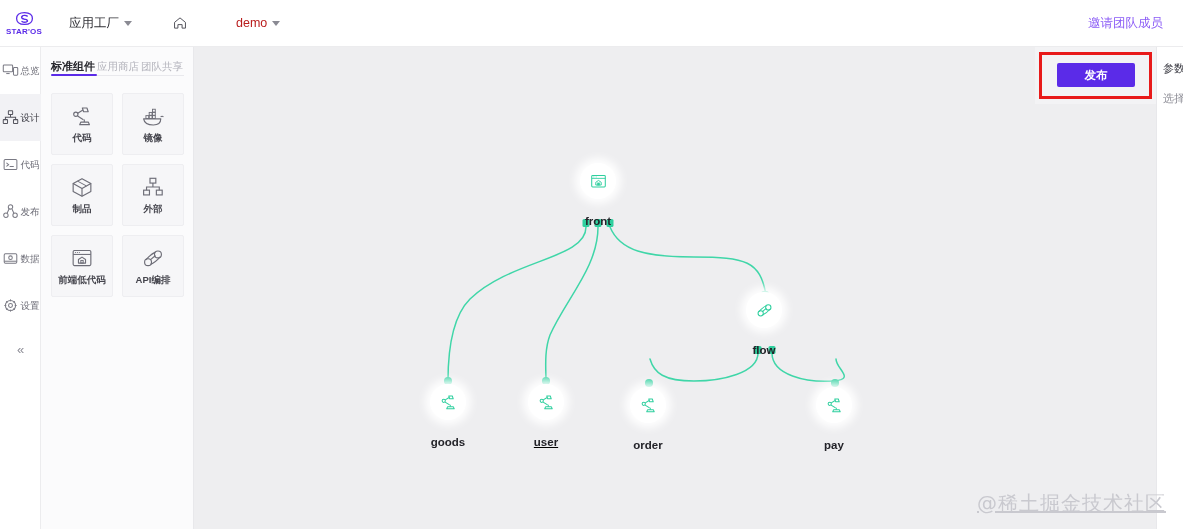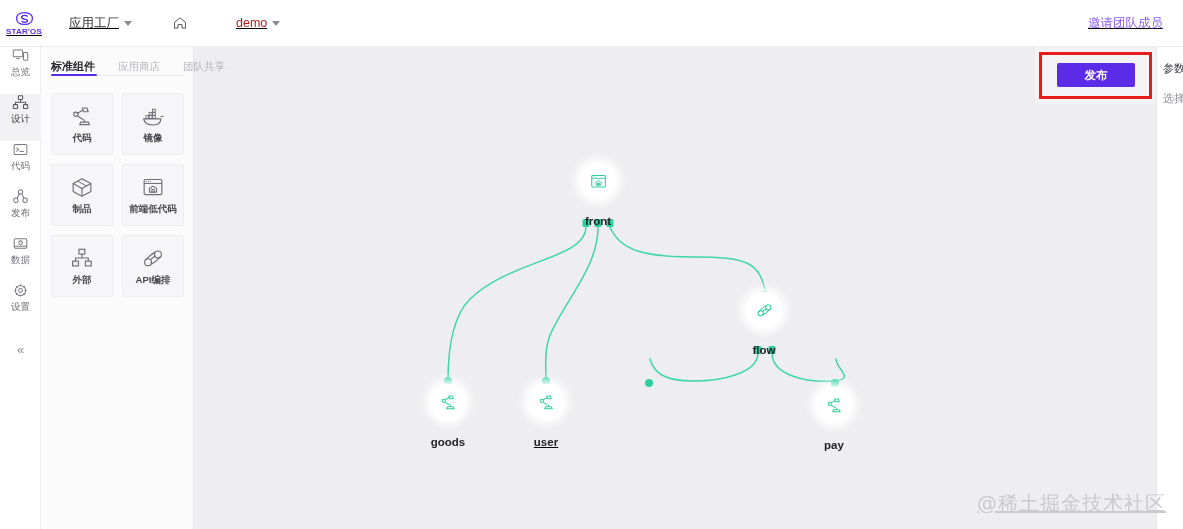--- a/index.html
+++ b/index.html
@@ -8,21 +8,21 @@
     font-family: "Liberation Sans", "DejaVu Sans", sans-serif;
     background: #ffffff;
     overflow: hidden;
   }
   #app { position: relative; width: 1183px; height: 529px; }
 
   
   .topbar {
     position: absolute; top: 0; left: 0; width: 1183px; height: 47px;
     background: #ffffff; border-bottom: 1px solid #ececee;
-    display: flex; align-items: center; z-index: 30; text-decoration: underline;
+    display: flex; align-items: center; z-index: 30;
   }
   .logo-wrap {
     width: 48px; height: 47px; display: flex; flex-direction: column;
     align-items: center; justify-content: center; gap: 1px;
   }
   .logo-mark { width: 19px; height: 15px; }
   .logo-text {
     font-size: 8px; font-weight: 700; color: #5b2be8;
     letter-spacing: 0.2px; line-height: 9px;
   }
@@ -45,40 +45,40 @@
     color: #8b5cf6; white-space: nowrap; overflow: hidden;
     width: 95px; cursor: pointer;
   }
 
   
   .rail {
     position: absolute; top: 47px; left: 0; width: 41px; height: 482px;
     background: #ffffff; border-right: 1px solid #ececee; z-index: 20;
   }
   .rail-item {
-    width: 41px; height: 47px; display: flex; flex-direction: column;
-    align-items: center; justify-content: flex-start; gap: 2px;
+    width: 41px; height: 47px; display: flex; flex-direction: row;
+    align-items: center; justify-content: center; gap: 2px;
     cursor: pointer; position: relative;
   }
   .rail-item.active { background: #f2f2f5; }
   .rail-item .ricon { width: 17px; height: 17px; display: block; }
   .rail-item .rlabel { font-size: 9.5px; color: #6e6e78; line-height: 11px; }
   .rail-item.active .rlabel { color: #3a3a42; }
   .rail-collapse {
     width: 41px; height: 40px; display: flex; align-items: center;
     justify-content: center; cursor: pointer; color: #8e8e97; font-size: 13px;
   }
 
   
   .panel {
     position: absolute; top: 47px; left: 41px; width: 153px; height: 482px;
     background: #fbfbfc; border-right: 1px solid #e8e8eb; z-index: 15;
   }
   .panel-tabs {
-    display: flex; align-items: baseline; gap: 23px;
+    display: flex; align-items: baseline; gap: 2px;
     padding: 12px 0 0 10px; position: relative;
   }
   .ptab { font-size: 10.5px; color: #b3b3bb; cursor: pointer; white-space: nowrap; }
   .ptab.active { color: #26262c; font-weight: 700; font-size: 11px; }
   .tab-underline {
     position: absolute; left: 10px; top: 27px; width: 46px; height: 2px;
     background: #5b2be8; border-radius: 1px;
   }
   .tab-rule {
     position: absolute; left: 10px; top: 28px; width: 133px; height: 1px;
@@ -298,39 +298,39 @@
           <path d="M14 3 L24 8.5 L14 14 L4 8.5 Z" fill="none" stroke="#6d6d77" stroke-width="1.3" stroke-linejoin="round"></path>
           <path d="M4 8.5 L4 17.5 L14 23 L24 17.5 L24 8.5" fill="none" stroke="#6d6d77" stroke-width="1.3" stroke-linejoin="round"></path>
           <path d="M14 14 L14 23" stroke="#6d6d77" stroke-width="1.3"></path>
           <path d="M9 5.8 L19 11.2" stroke="#6d6d77" stroke-width="1.1"></path>
         </svg>
         <div class="clabel">制品</div>
       </div>
 
       <div class="card">
         <svg class="cicon" viewBox="0 0 28 26">
+          <rect x="10.6" y="2.6" width="6.6" height="5.4" fill="none" stroke="#6d6d77" stroke-width="1.3"></rect>
+          <rect x="3.4" y="16" width="6.6" height="5.4" fill="none" stroke="#6d6d77" stroke-width="1.3"></rect>
+          <rect x="17.8" y="16" width="6.6" height="5.4" fill="none" stroke="#6d6d77" stroke-width="1.3"></rect>
+          <path d="M13.9 8 L13.9 12.4 M6.7 16 L6.7 12.4 L21.1 12.4 L21.1 16" fill="none" stroke="#6d6d77" stroke-width="1.3"></path>
+        </svg>
+        <div class="clabel">外部</div>
+      </div>
+
+      <div class="card">
+        <svg class="cicon" viewBox="0 0 28 26">
           <rect x="4" y="4" width="20" height="17" rx="1.4" fill="none" stroke="#6d6d77" stroke-width="1.3"></rect>
           <path d="M4 8.4 L24 8.4" stroke="#6d6d77" stroke-width="1.2"></path>
           <circle cx="6.6" cy="6.2" r="0.65" fill="#6d6d77"></circle>
           <circle cx="8.8" cy="6.2" r="0.65" fill="#6d6d77"></circle>
           <circle cx="11" cy="6.2" r="0.65" fill="#6d6d77"></circle>
           <path d="M10 18.2 L10 14.2 L14 11.4 L18 14.2 L18 18.2 Z" fill="none" stroke="#6d6d77" stroke-width="1.25" stroke-linejoin="round"></path>
           <rect x="12.7" y="15.2" width="2.6" height="3" fill="none" stroke="#6d6d77" stroke-width="1.1"></rect>
         </svg>
         <div class="clabel">前端低代码</div>
-      </div>
-
-      <div class="card">
-        <svg class="cicon" viewBox="0 0 28 26">
-          <rect x="10.6" y="2.6" width="6.6" height="5.4" fill="none" stroke="#6d6d77" stroke-width="1.3"></rect>
-          <rect x="3.4" y="16" width="6.6" height="5.4" fill="none" stroke="#6d6d77" stroke-width="1.3"></rect>
-          <rect x="17.8" y="16" width="6.6" height="5.4" fill="none" stroke="#6d6d77" stroke-width="1.3"></rect>
-          <path d="M13.9 8 L13.9 12.4 M6.7 16 L6.7 12.4 L21.1 12.4 L21.1 16" fill="none" stroke="#6d6d77" stroke-width="1.3"></path>
-        </svg>
-        <div class="clabel">外部</div>
       </div>
 
       <div class="card">
         <svg class="cicon" viewBox="0 0 28 26">
           <circle cx="8.4" cy="17.2" r="3.9" fill="none" stroke="#6d6d77" stroke-width="1.3"></circle>
           <circle cx="19.6" cy="8.4" r="3.9" fill="none" stroke="#6d6d77" stroke-width="1.3"></circle>
           <path d="M11 14.6 C13.4 12.4 14.4 11.2 17 9.8" fill="none" stroke="#6d6d77" stroke-width="1.3"></path>
           <path d="M5.8 14.6 C8.6 11.4 13 7.6 16.8 5.8" fill="none" stroke="#6d6d77" stroke-width="1.3"></path>
           <path d="M11.2 19.6 C15 18.2 19.6 14 22.4 10.8" fill="none" stroke="#6d6d77" stroke-width="1.3"></path>
         </svg>
@@ -434,32 +434,45 @@
           <path d="M9.2 9.2 L15 5.6" stroke="#2ecf9e" stroke-width="1.5"></path>
           <path d="M14.4 3.4 L19.6 3.4 L21 7.6 L15.8 7.6 Z" fill="none" stroke="#2ecf9e" stroke-width="1.5" stroke-linejoin="round"></path>
           <path d="M9 12.4 L15.6 16.6" stroke="#2ecf9e" stroke-width="1.5"></path>
           <path d="M12.6 19.4 L21.2 19.4 L22.4 22.2 L11.4 22.2 Z" fill="none" stroke="#2ecf9e" stroke-width="1.5" stroke-linejoin="round"></path>
           <path d="M16.6 16.4 L16.6 19.3" stroke="#2ecf9e" stroke-width="1.5"></path>
         </svg>
       </div>
       <div class="node-label">user</div>
     </div>
 
-
-    <div class="node" style="left:605px; top:340px; z-index:4;">
+    <div class="node" style="left:419px; top:340px; z-index:4;">
       <div class="node-circle">
         <svg viewBox="0 0 28 26">
           <circle cx="7" cy="10.5" r="2.4" fill="none" stroke="#2ecf9e" stroke-width="1.5"></circle>
           <path d="M9.2 9.2 L15 5.6" stroke="#2ecf9e" stroke-width="1.5"></path>
           <path d="M14.4 3.4 L19.6 3.4 L21 7.6 L15.8 7.6 Z" fill="none" stroke="#2ecf9e" stroke-width="1.5" stroke-linejoin="round"></path>
           <path d="M9 12.4 L15.6 16.6" stroke="#2ecf9e" stroke-width="1.5"></path>
           <path d="M12.6 19.4 L21.2 19.4 L22.4 22.2 L11.4 22.2 Z" fill="none" stroke="#2ecf9e" stroke-width="1.5" stroke-linejoin="round"></path>
           <path d="M16.6 16.4 L16.6 19.3" stroke="#2ecf9e" stroke-width="1.5"></path>
         </svg>
       </div>
+      <div class="node-label">order</div>
+    </div>
+
+    <div class="node" style="left:605px; top:340px; z-index:4;">
+      <div class="node-circle">
+        <svg viewBox="0 0 28 26">
+          <circle cx="7" cy="10.5" r="2.4" fill="none" stroke="#2ecf9e" stroke-width="1.5"></circle>
+          <path d="M9.2 9.2 L15 5.6" stroke="#2ecf9e" stroke-width="1.5"></path>
+          <path d="M14.4 3.4 L19.6 3.4 L21 7.6 L15.8 7.6 Z" fill="none" stroke="#2ecf9e" stroke-width="1.5" stroke-linejoin="round"></path>
+          <path d="M9 12.4 L15.6 16.6" stroke="#2ecf9e" stroke-width="1.5"></path>
+          <path d="M12.6 19.4 L21.2 19.4 L22.4 22.2 L11.4 22.2 Z" fill="none" stroke="#2ecf9e" stroke-width="1.5" stroke-linejoin="round"></path>
+          <path d="M16.6 16.4 L16.6 19.3" stroke="#2ecf9e" stroke-width="1.5"></path>
+        </svg>
+      </div>
       <div class="node-label">pay</div>
     </div>
 
   </div>
 
   <div class="rightpanel">
     <div class="rp-title">参数</div>
     <div class="rp-sub">选择
 参数</div>
   </div>

